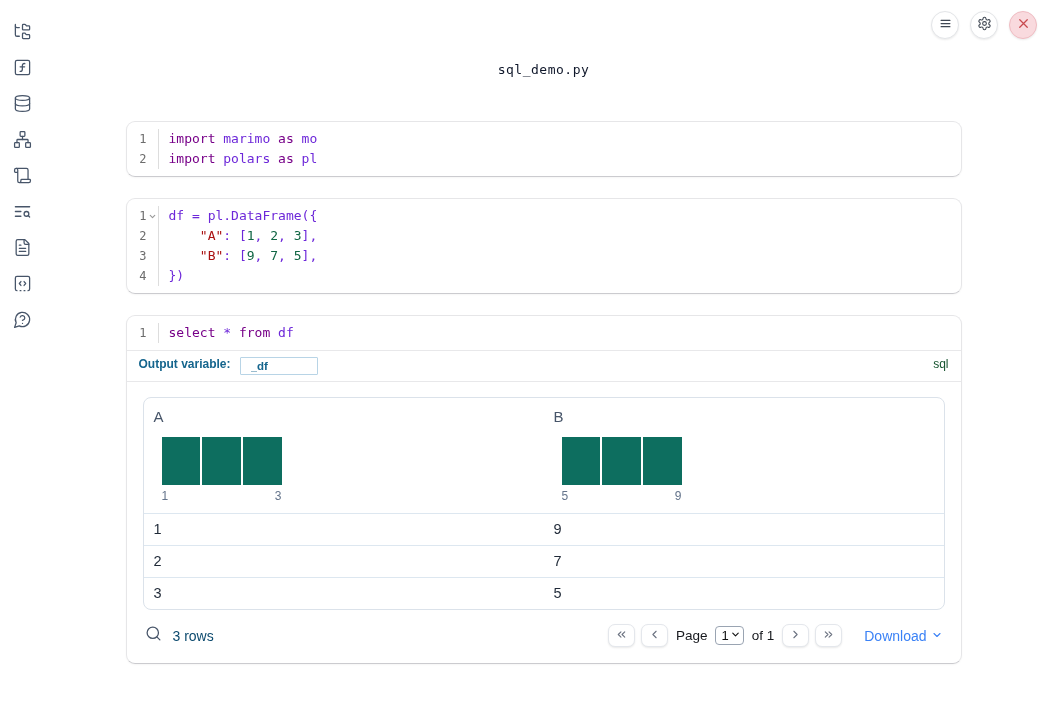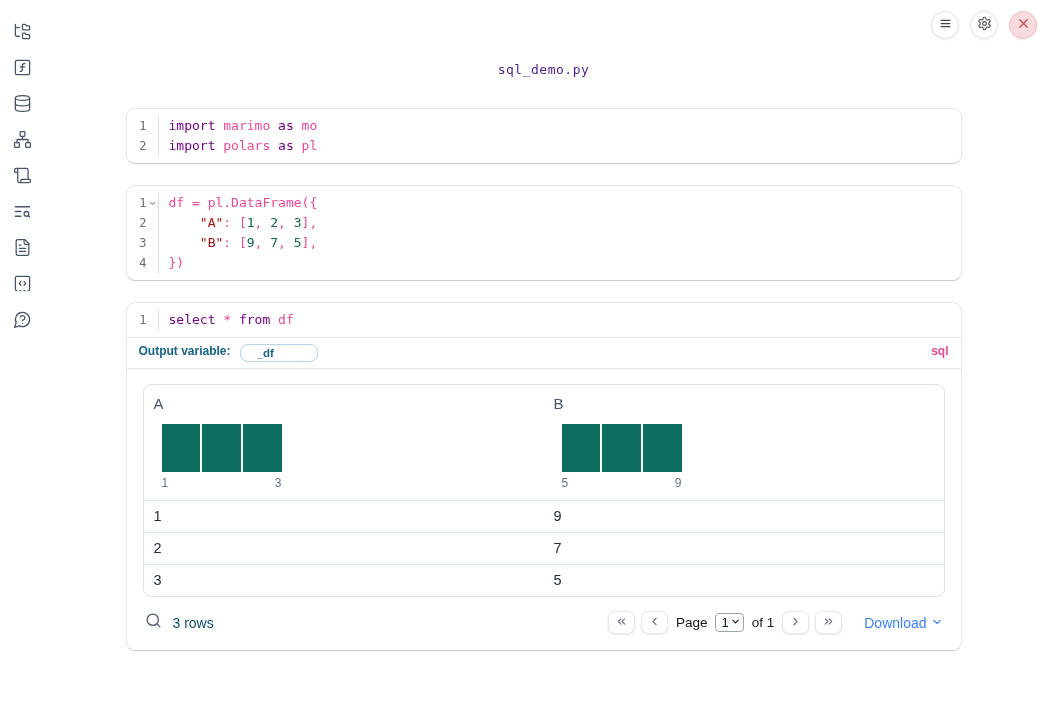--- a/index.html
+++ b/index.html
@@ -17,46 +17,46 @@
   .top-actions { position:absolute; top:11px; right:6px; display:flex; gap:11px; }
   .circle-btn { width:28px; height:28px; border-radius:50%; background:#fff;
                 border:1px solid #e3e5e8; box-shadow:0 1px 2px rgba(0,0,0,.08);
                 display:flex; align-items:center; justify-content:center; color:#3f4753; cursor:pointer; }
   .circle-btn svg { width:15px; height:15px; }
   .circle-btn.close { background:#f9dade; border-color:#f0bcc2; color:#c84a4f; }
 
   
   .main { margin-left:44px; }
   .inner { width:836px; margin:0 auto; }
-  .doc-title { text-align:center; margin:62px 0 31px; font-family:"DejaVu Sans Mono", monospace;
-               font-size:13px; color:#4c1d95; letter-spacing:.5px; }
+  .doc-title { text-align:center; margin:62px 0 44px; font-family:"DejaVu Sans Mono", monospace;
+               font-size:13px; color:#0f172a; letter-spacing:.5px; }
 
   
   .cell { background:#fff; border:1px solid #e6e6e8; border-bottom-color:#cbcbcf;
           border-radius:9px; box-shadow:0 1px 2px rgba(0,0,0,.04); margin-bottom:21px; }
   .code-editor { padding:7px 0; font-family:"DejaVu Sans Mono", monospace; font-size:13px; }
   .code-line { display:flex; line-height:20px; }
   .gutter { flex:0 0 32px; display:flex; justify-content:flex-end; align-items:center;
             border-right:1px solid #ddd; color:#6c6c6c; font-size:12px; }
   .gutter .num { text-align:right; }
   .gutter .foldslot { width:11px; height:100%; display:flex; align-items:center; justify-content:center; color:#999; }
   .gutter .foldslot svg { width:9px; height:9px; }
   .code-text { padding-left:10px; white-space:pre; color:#000; }
   .tok-kw { color:#770088; }
   .tok-str { color:#aa1111; }
   .tok-num { color:#116644; }
-  .tok-pl { color:#ec4899; }
+  .tok-pl { color:#6d28d9; }
 
   
   .outvar-row { border-top:1px solid #e8e8ea; display:flex; padding:6px 12px; }
   .outvar-label { font-size:12px; font-weight:bold; color:#15658d; }
-  .outvar-input { width:78px; height:18px; margin-left:9px; border:1px solid #b8d4e6; border-radius:8px;
-                  padding:0 16px; font-size:11.5px; font-weight:bold; color:#15658d;
+  .outvar-input { width:78px; height:18px; margin-left:9px; border:1px solid #b8d4e6; border-radius:1px;
+                  padding:0 10px; font-size:11.5px; font-weight:bold; color:#15658d;
                   font-family:"Liberation Sans", sans-serif; outline:none; }
-  .lang-badge { margin-left:auto; font-size:12px; font-weight:bold; color:#ec4899; }
+  .lang-badge { margin-left:auto; font-size:12px; font-weight:normal; color:#14532d; }
 
   .output-section { border-top:1px solid #e8e8ea; padding:15px 16px 14px; }
   .table-wrapper { border:1px solid #dbe2ea; border-radius:8px; overflow:hidden; background:#fff; }
   .t-header { display:flex; }
   .t-hcell { width:50%; padding:10px 10px 10px; }
   .t-htitle { font-size:15px; color:#475569; margin-bottom:12px; }
   .hist { width:120px; margin-left:8px; }
   .hist-bars { display:flex; gap:2px; height:48px; align-items:flex-end; }
   .hist-bar { flex:1; background:#0d6e5f; }
   .hist-labels { display:flex; justify-content:space-between; margin-top:4px;

